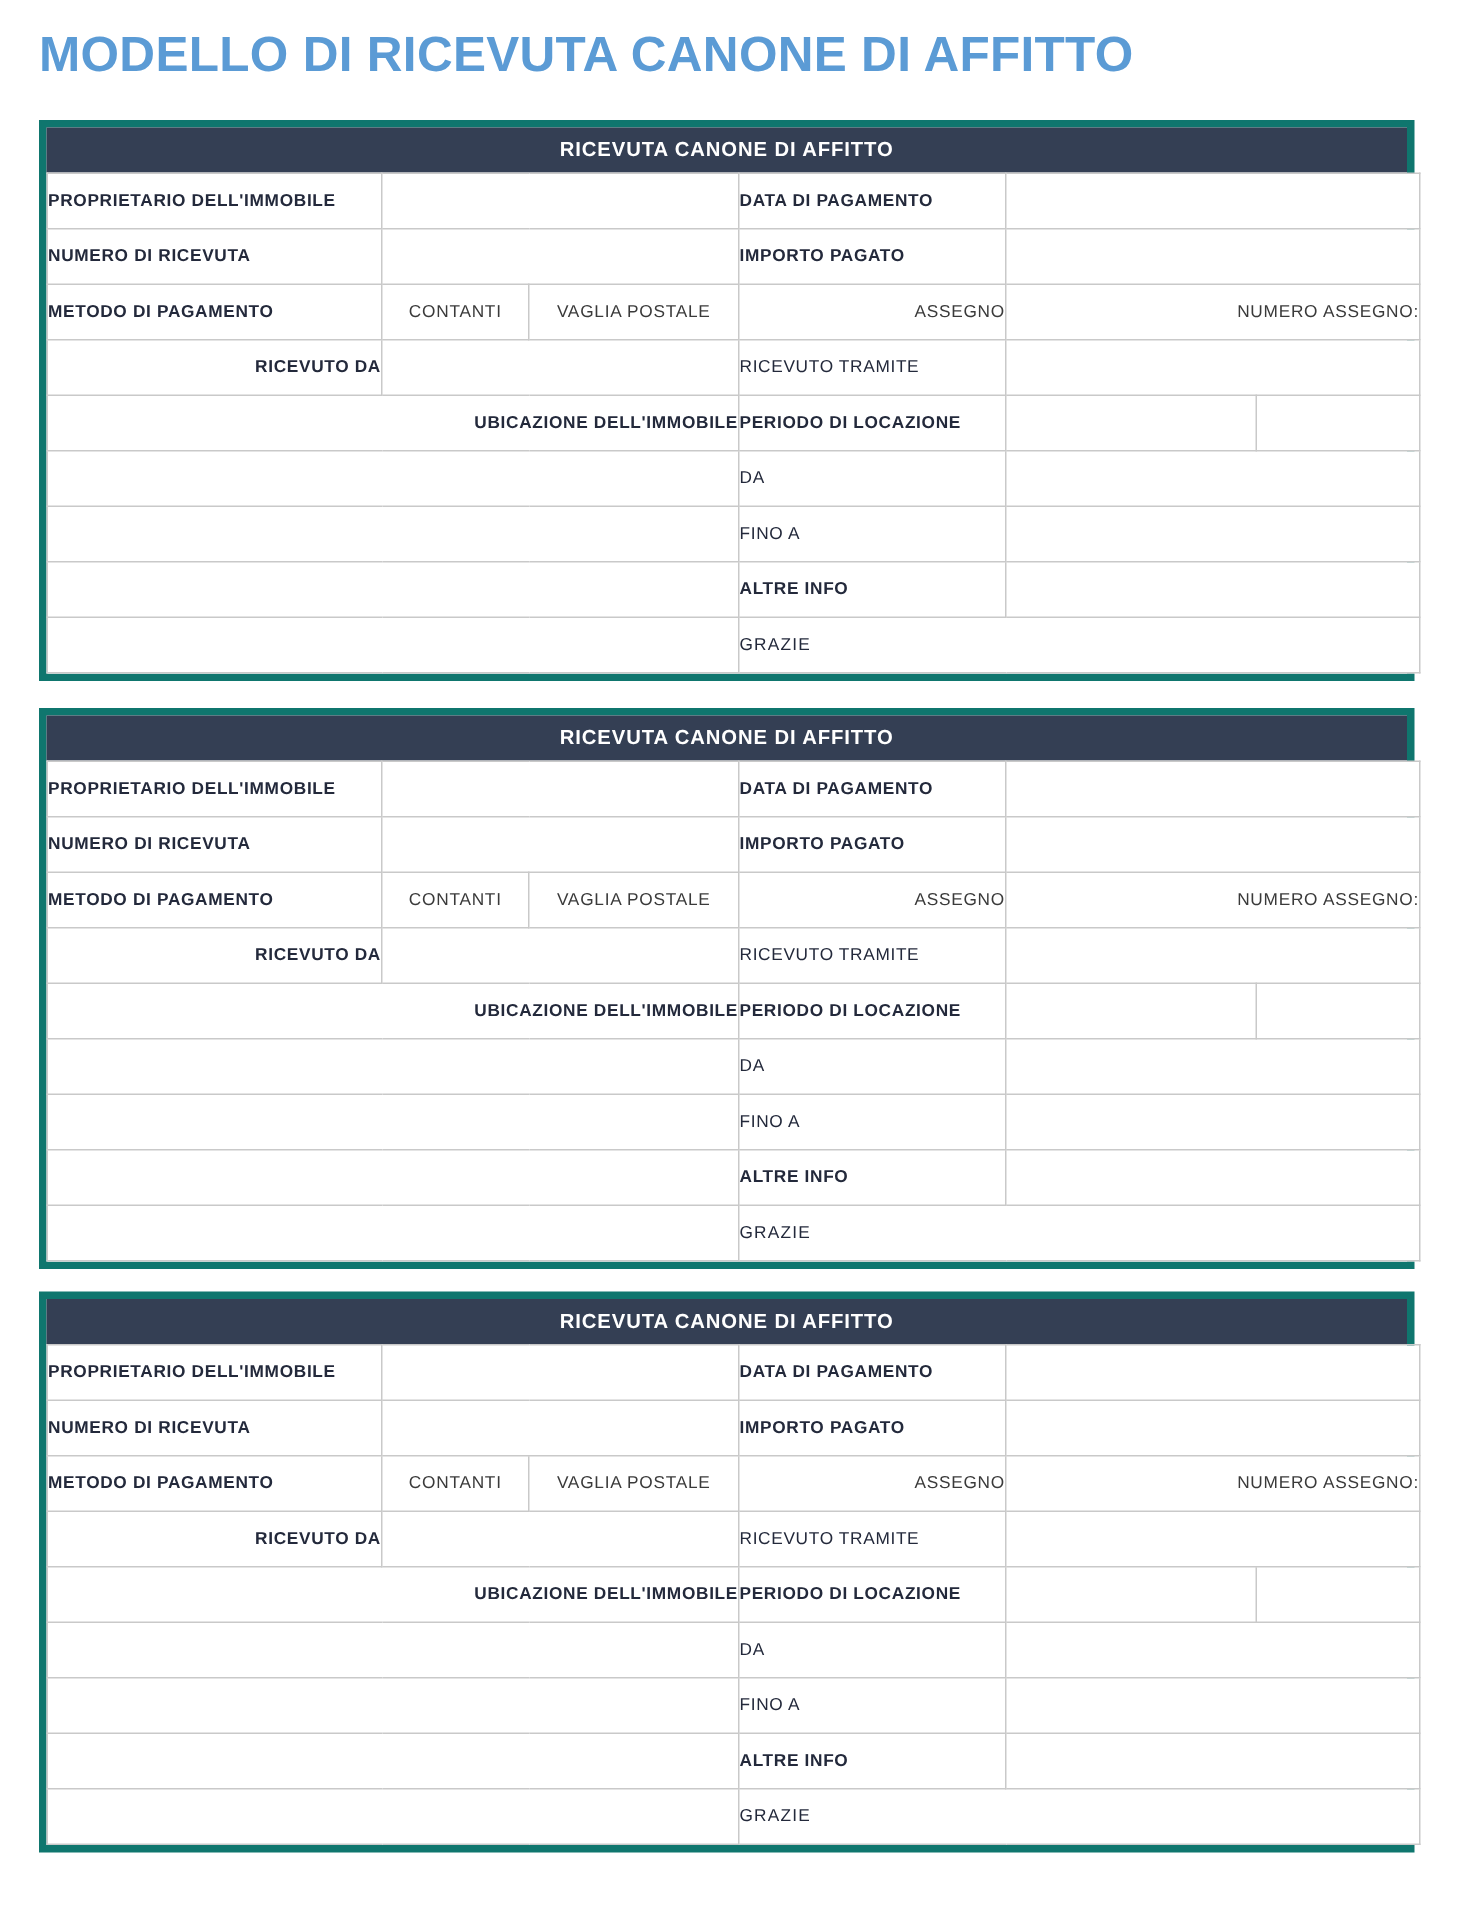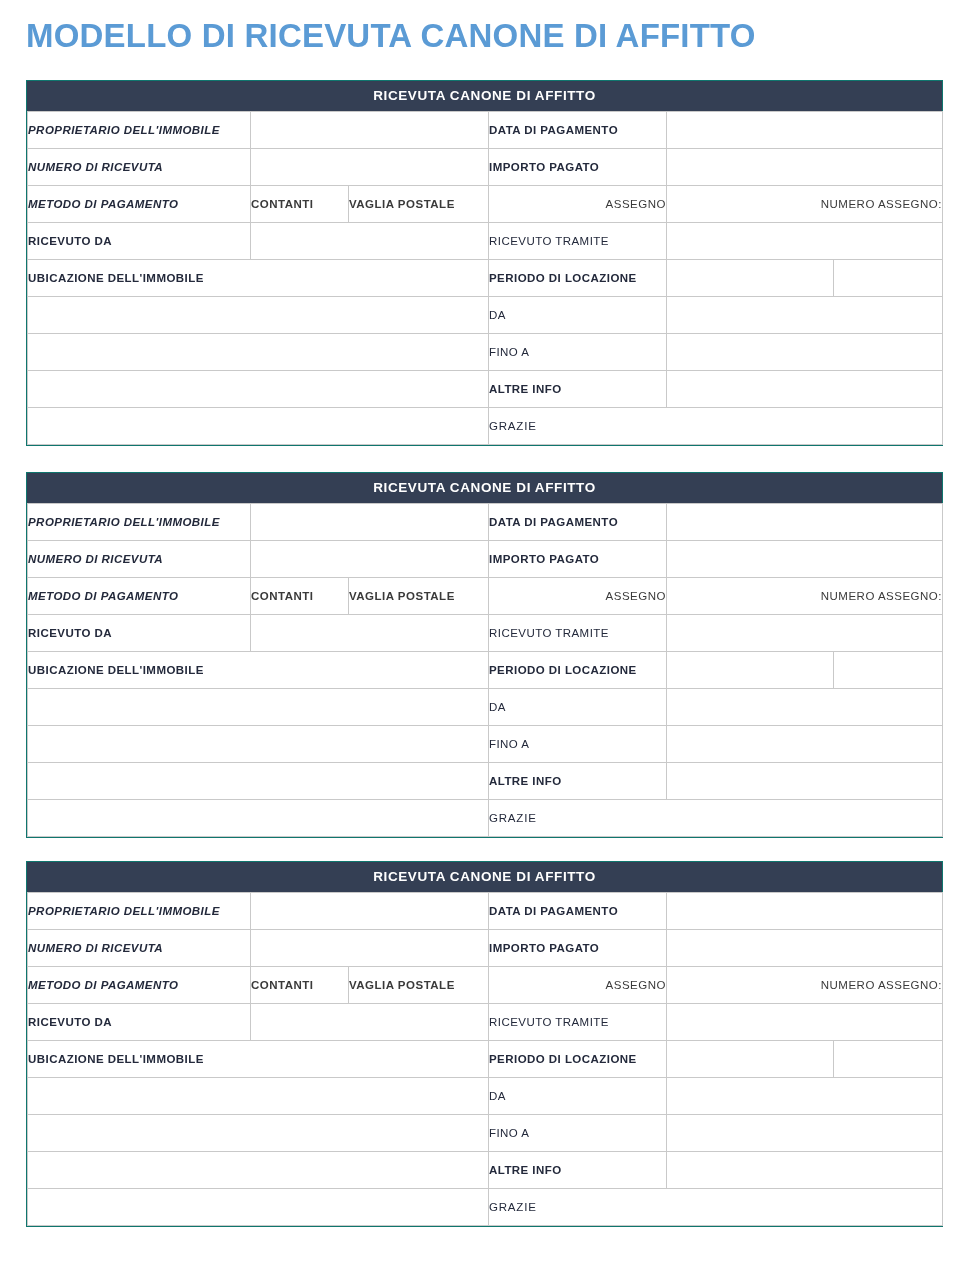--- a/index.html
+++ b/index.html
@@ -31,21 +31,21 @@
     color: #5b9bd5;
     letter-spacing: 0.2px;
     white-space: nowrap;
     line-height: 40px;
   }
 
   .receipt {
     position: absolute;
     left: 26px;
     width: 917px;
-    border: 1px solid #0f766e;
+    border: 5px solid #0f766e;
     box-sizing: border-box;
     background: #ffffff;
   }
   #receipt-0 { top: 80px; }
   #receipt-1 { top: 472px; }
   #receipt-2 { top: 861px; }
 
   .receipt-header {
     background: #343f54;
     color: #ffffff;
@@ -73,59 +73,59 @@
     background: #ffffff;
   }
 
   
   td.lbl {
     background: #e8ecf2;
     font-weight: bold;
     letter-spacing: 0.45px;
     padding-left: 22px;
     color: #23293b;
-    font-style: italic;
   }
   td.lbl-lav {
     background: #d9dff0;
     font-weight: bold;
     letter-spacing: 0.45px;
     padding-left: 22px;
     color: #23293b;
+    text-align: right;
   }
   td.lbl-sm {
     background: #e8ecf2;
     font-weight: bold;
     letter-spacing: 0.45px;
     padding-left: 16px;
     color: #23293b;
     margin-top: 28px;
   }
   td.lbl-lav-sm {
     background: #d9dff0;
     font-weight: normal;
     letter-spacing: 0.45px;
     padding-left: 16px;
     color: #23293b;
   }
   td.lbl-center {
     background: #e8ecf2;
     font-weight: bold;
     letter-spacing: 0.45px;
-    text-align: left;
+    text-align: right;
     color: #23293b;
     margin-left: 36px;
   }
   td.fill-gray { background: #e8ecf2; }
   td.blank     { background: #ffffff; }
 
   td.opt {
-    text-align: left;
+    text-align: center;
     letter-spacing: 0.5px;
-    font-weight: bold;
+    font-weight: normal;
     color: #3a3a3a;
     font-size: 11.5px;
   }
   td.opt-left {
     text-align: right;
     padding-left: 18px;
     letter-spacing: 0.5px;
     font-weight: normal;
     color: #3a3a3a;
     font-size: 11.5px;

